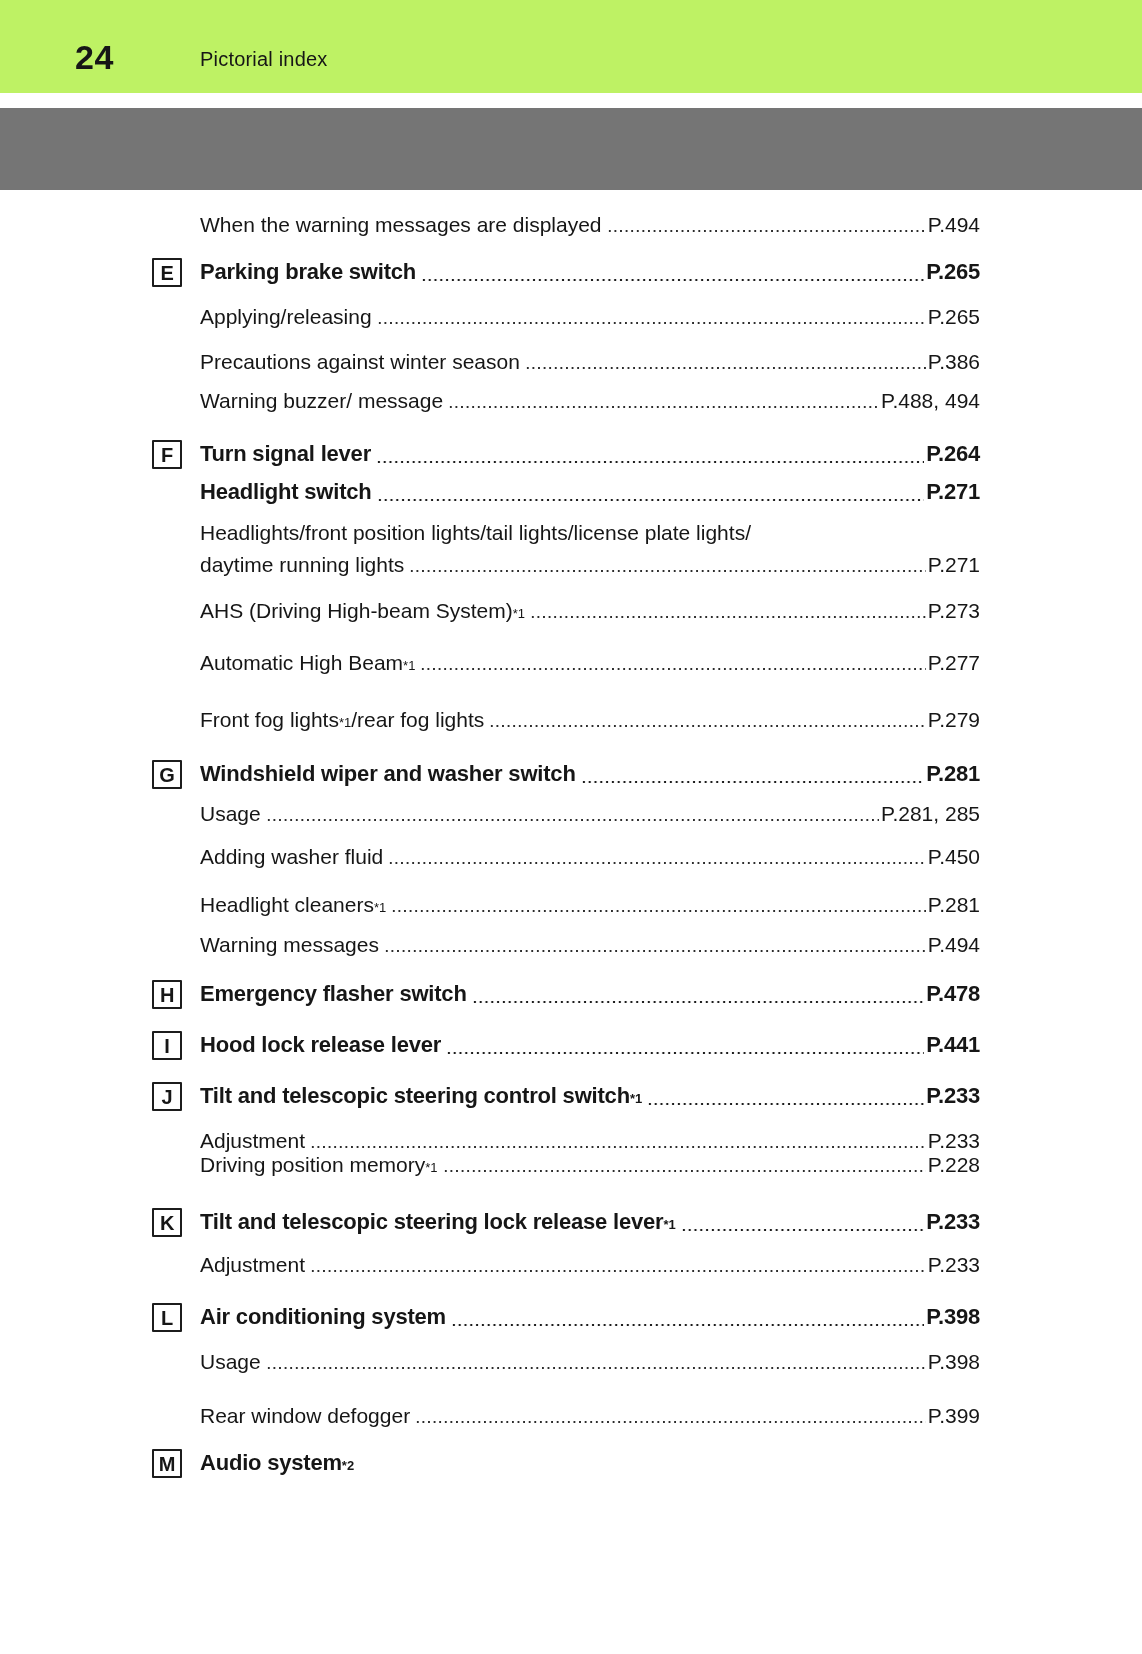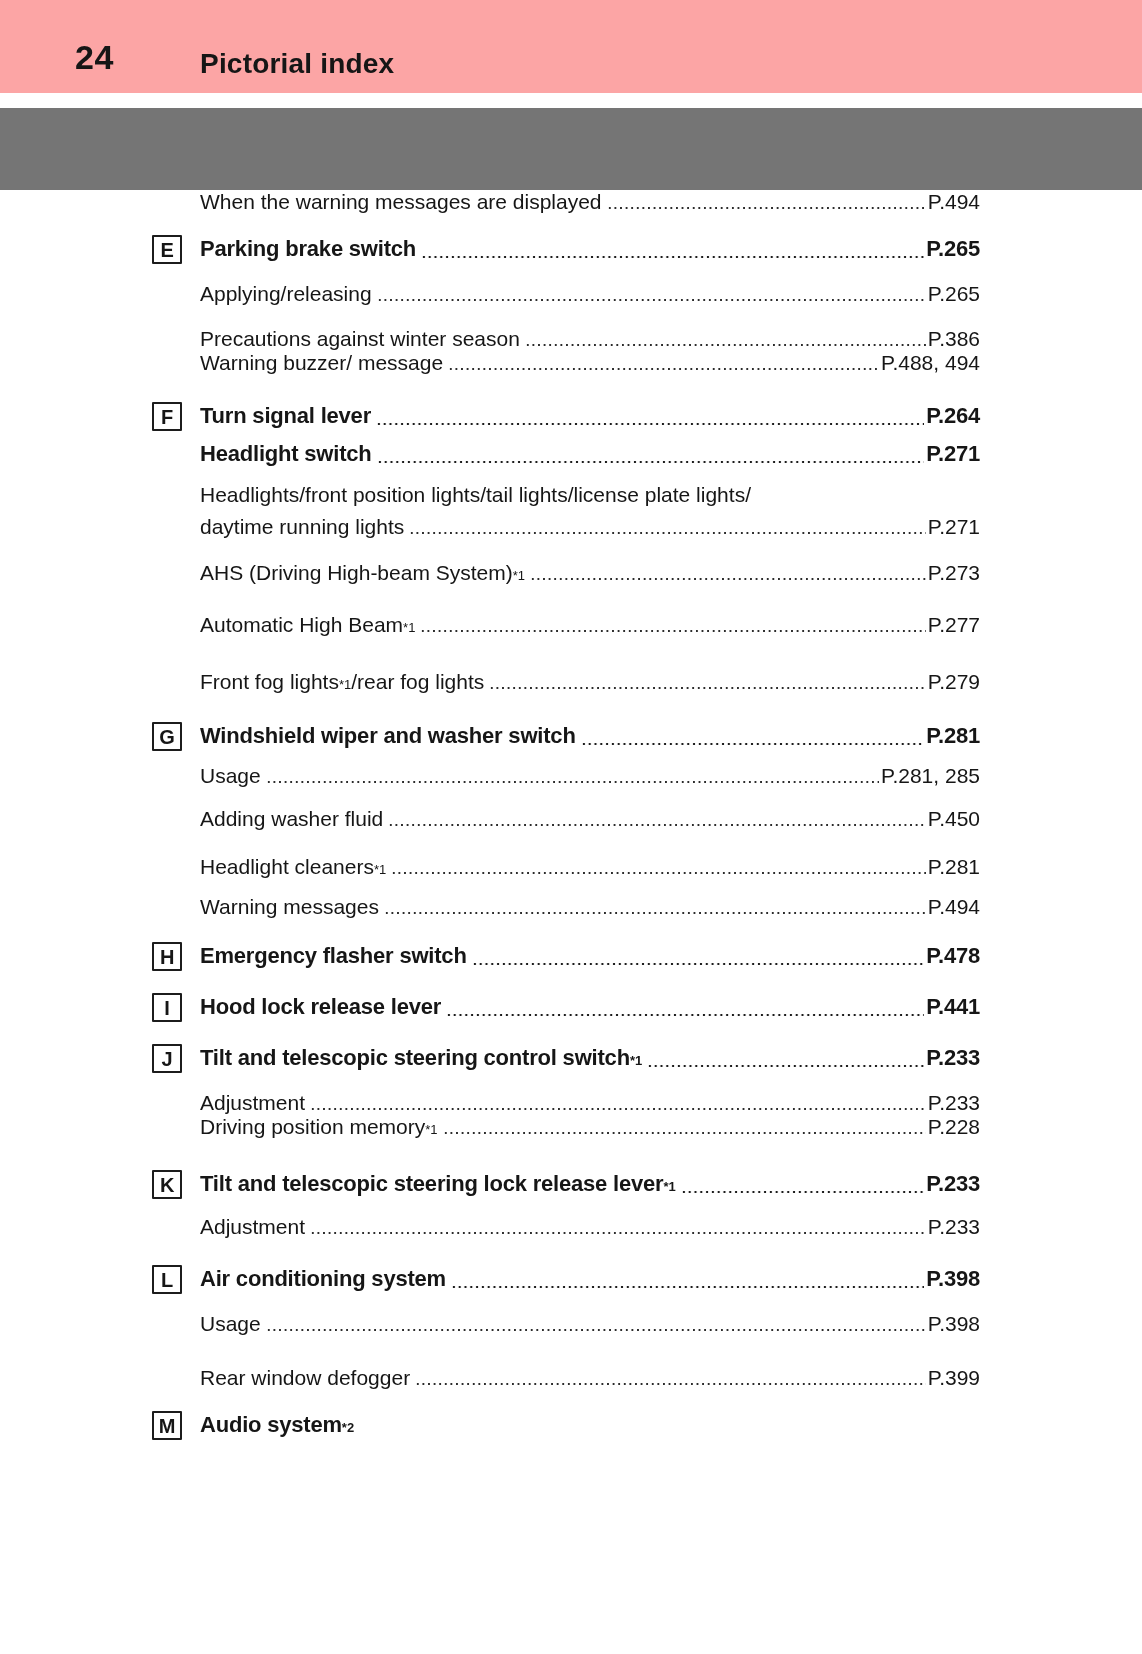--- a/index.html
+++ b/index.html
@@ -8,37 +8,37 @@
     height:1654px;
     background:#ffffff;
     color:#161616;
     font-family:"Liberation Sans", sans-serif;
     overflow:hidden;
     position:relative;
   }
   
   .page-header {
     height:93px;
-    background:#fca5a5;
+    background:#bef264;
     position:relative;
   }
   .page-number {
     position:absolute;
     left:75px;
     top:38px;
     font-size:34px;
     font-weight:bold;
     letter-spacing:0.5px;
   }
   .page-title {
     position:absolute;
     left:200px;
     top:48px;
-    font-size:28px;
-    font-weight:bold;
+    font-size:20px;
+    font-weight:normal;
     letter-spacing:0.2px;
   }
   .header-gap { height:15px; background:#ffffff; }
   .gray-band { height:82px; background:#757575; }
 
   
   .toc {
     padding:0 162px 0 152px;
   }
   .row {
@@ -102,21 +102,21 @@
 
 <div class="page-header">
   <div class="page-number">24</div>
   <div class="page-title">Pictorial index</div>
 </div>
 <div class="header-gap"></div>
 <div class="gray-band"></div>
 
 <div class="toc">
 
-  <div class="row" style="">
+  <div class="row" style="margin-top:23px">
     <span class="lbl">When the warning messages are displayed</span>
     <span class="dots"></span>
     <span class="pageref">P.494</span>
   </div>
 
   <div class="row main" style="margin-top:21px">
     <span class="letterbox">E</span>
     <span class="lbl">Parking brake switch</span>
     <span class="dots"></span>
     <span class="pageref">P.265</span>
@@ -127,21 +127,21 @@
     <span class="dots"></span>
     <span class="pageref">P.265</span>
   </div>
 
   <div class="row" style="margin-top:21px">
     <span class="lbl">Precautions against winter season</span>
     <span class="dots"></span>
     <span class="pageref">P.386</span>
   </div>
 
-  <div class="row" style="">
+  <div class="row" style="margin-top:15px">
     <span class="lbl">Warning buzzer/ message</span>
     <span class="dots"></span>
     <span class="pageref">P.488, 494</span>
   </div>
 
   <div class="row main" style="margin-top:27px">
     <span class="letterbox">F</span>
     <span class="lbl">Turn signal lever</span>
     <span class="dots"></span>
     <span class="pageref">P.264</span>

